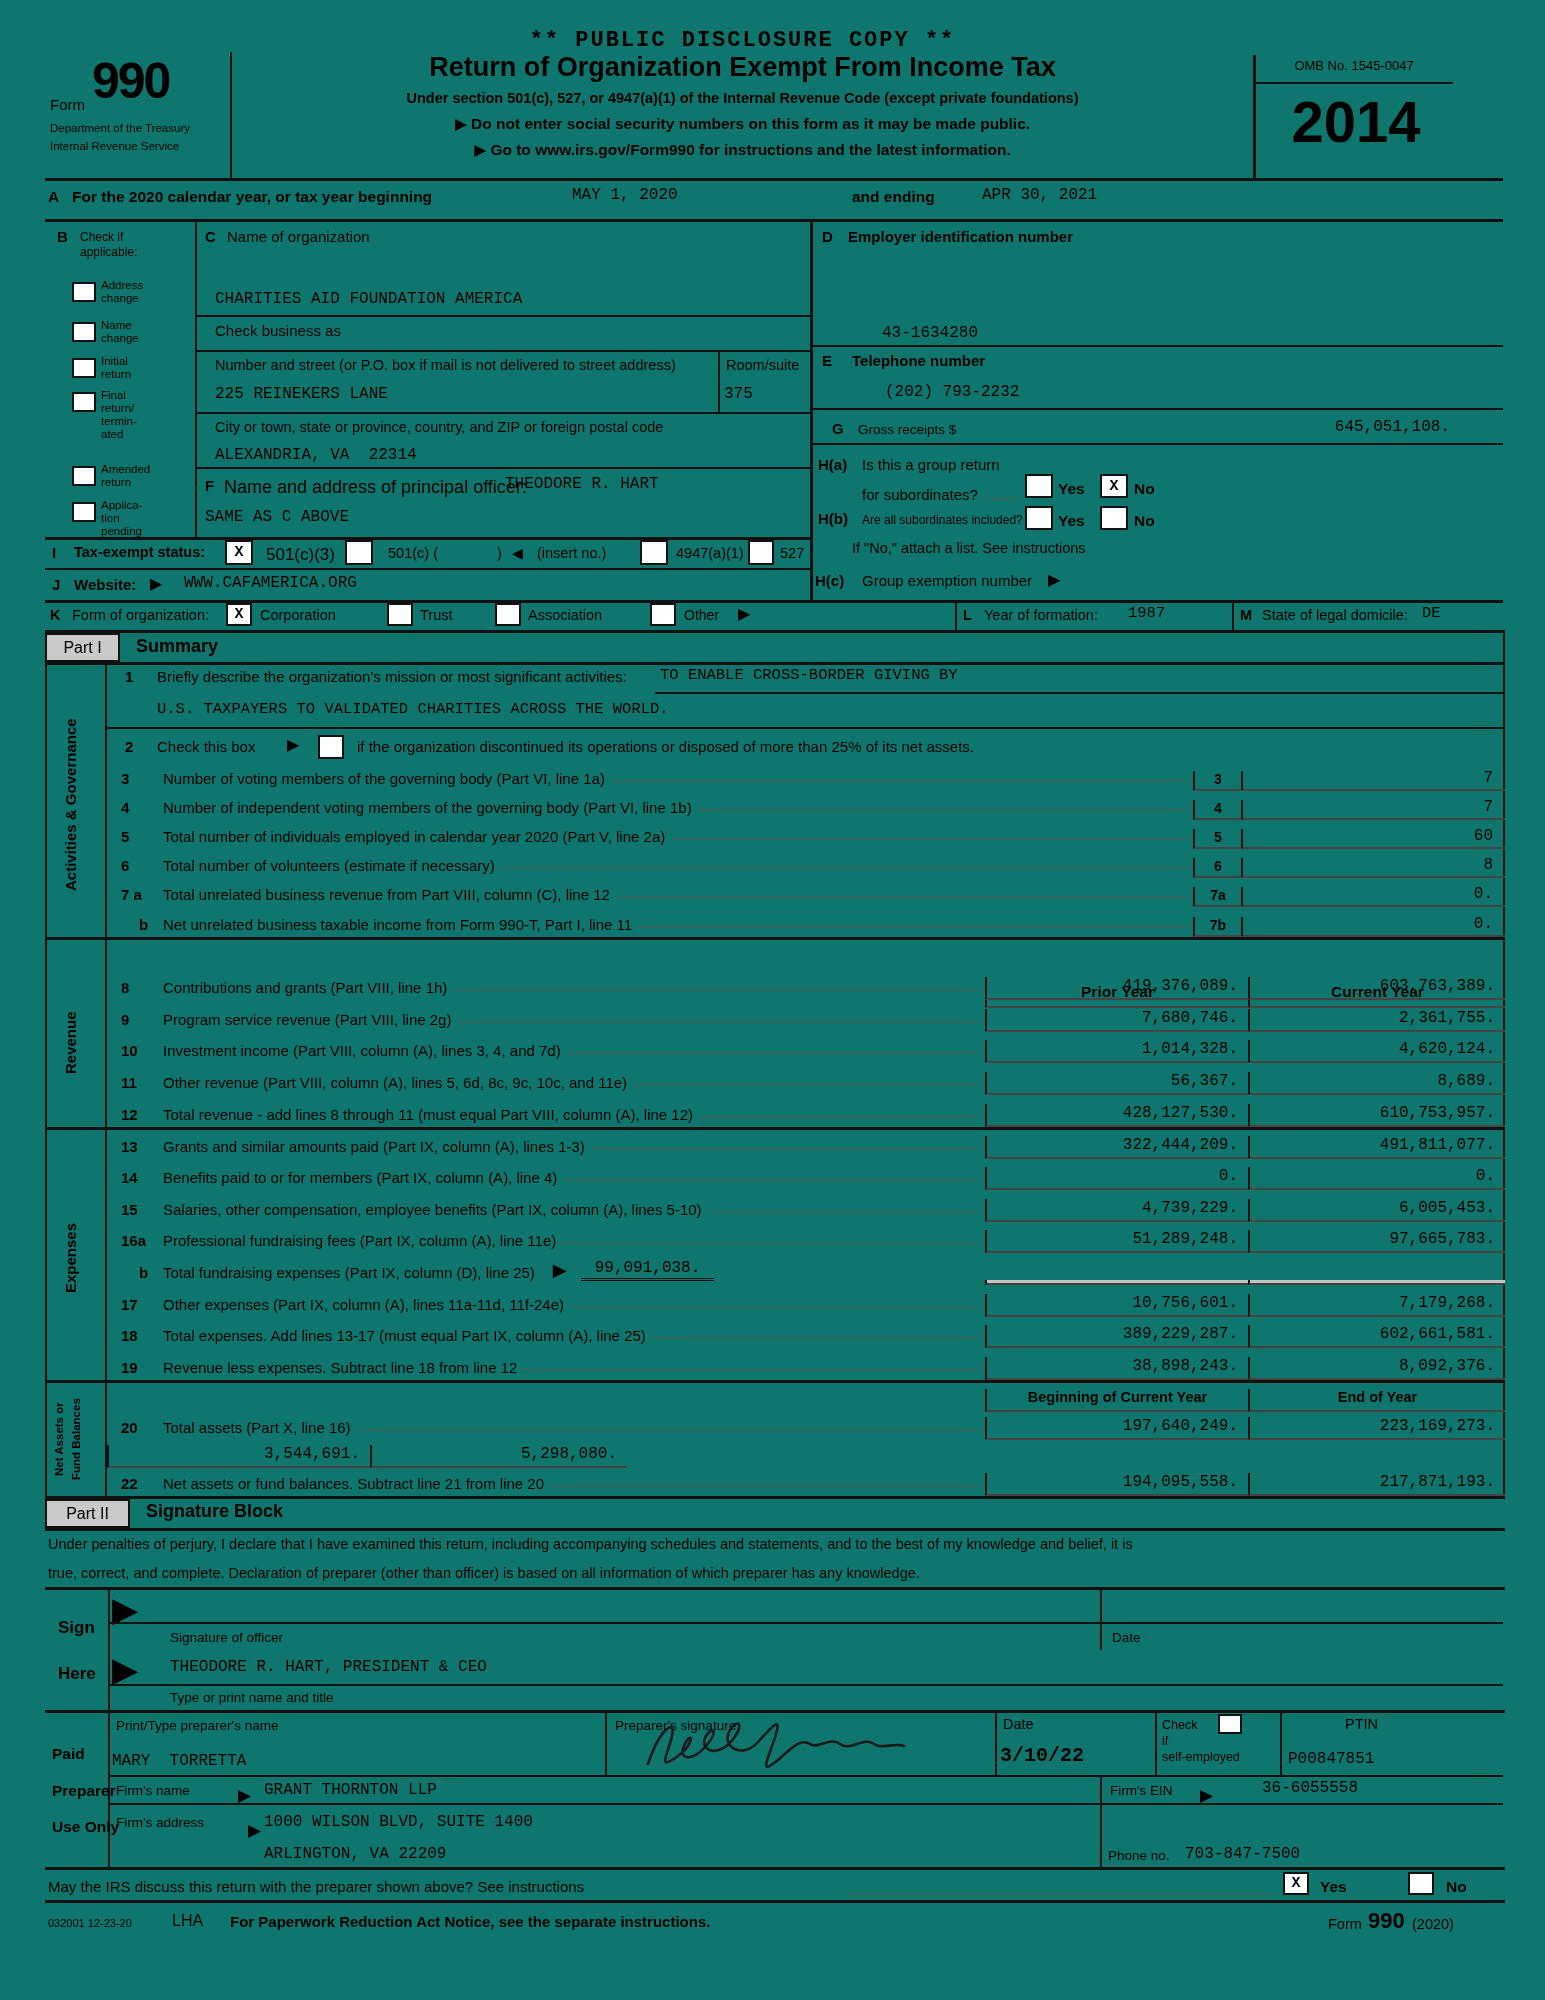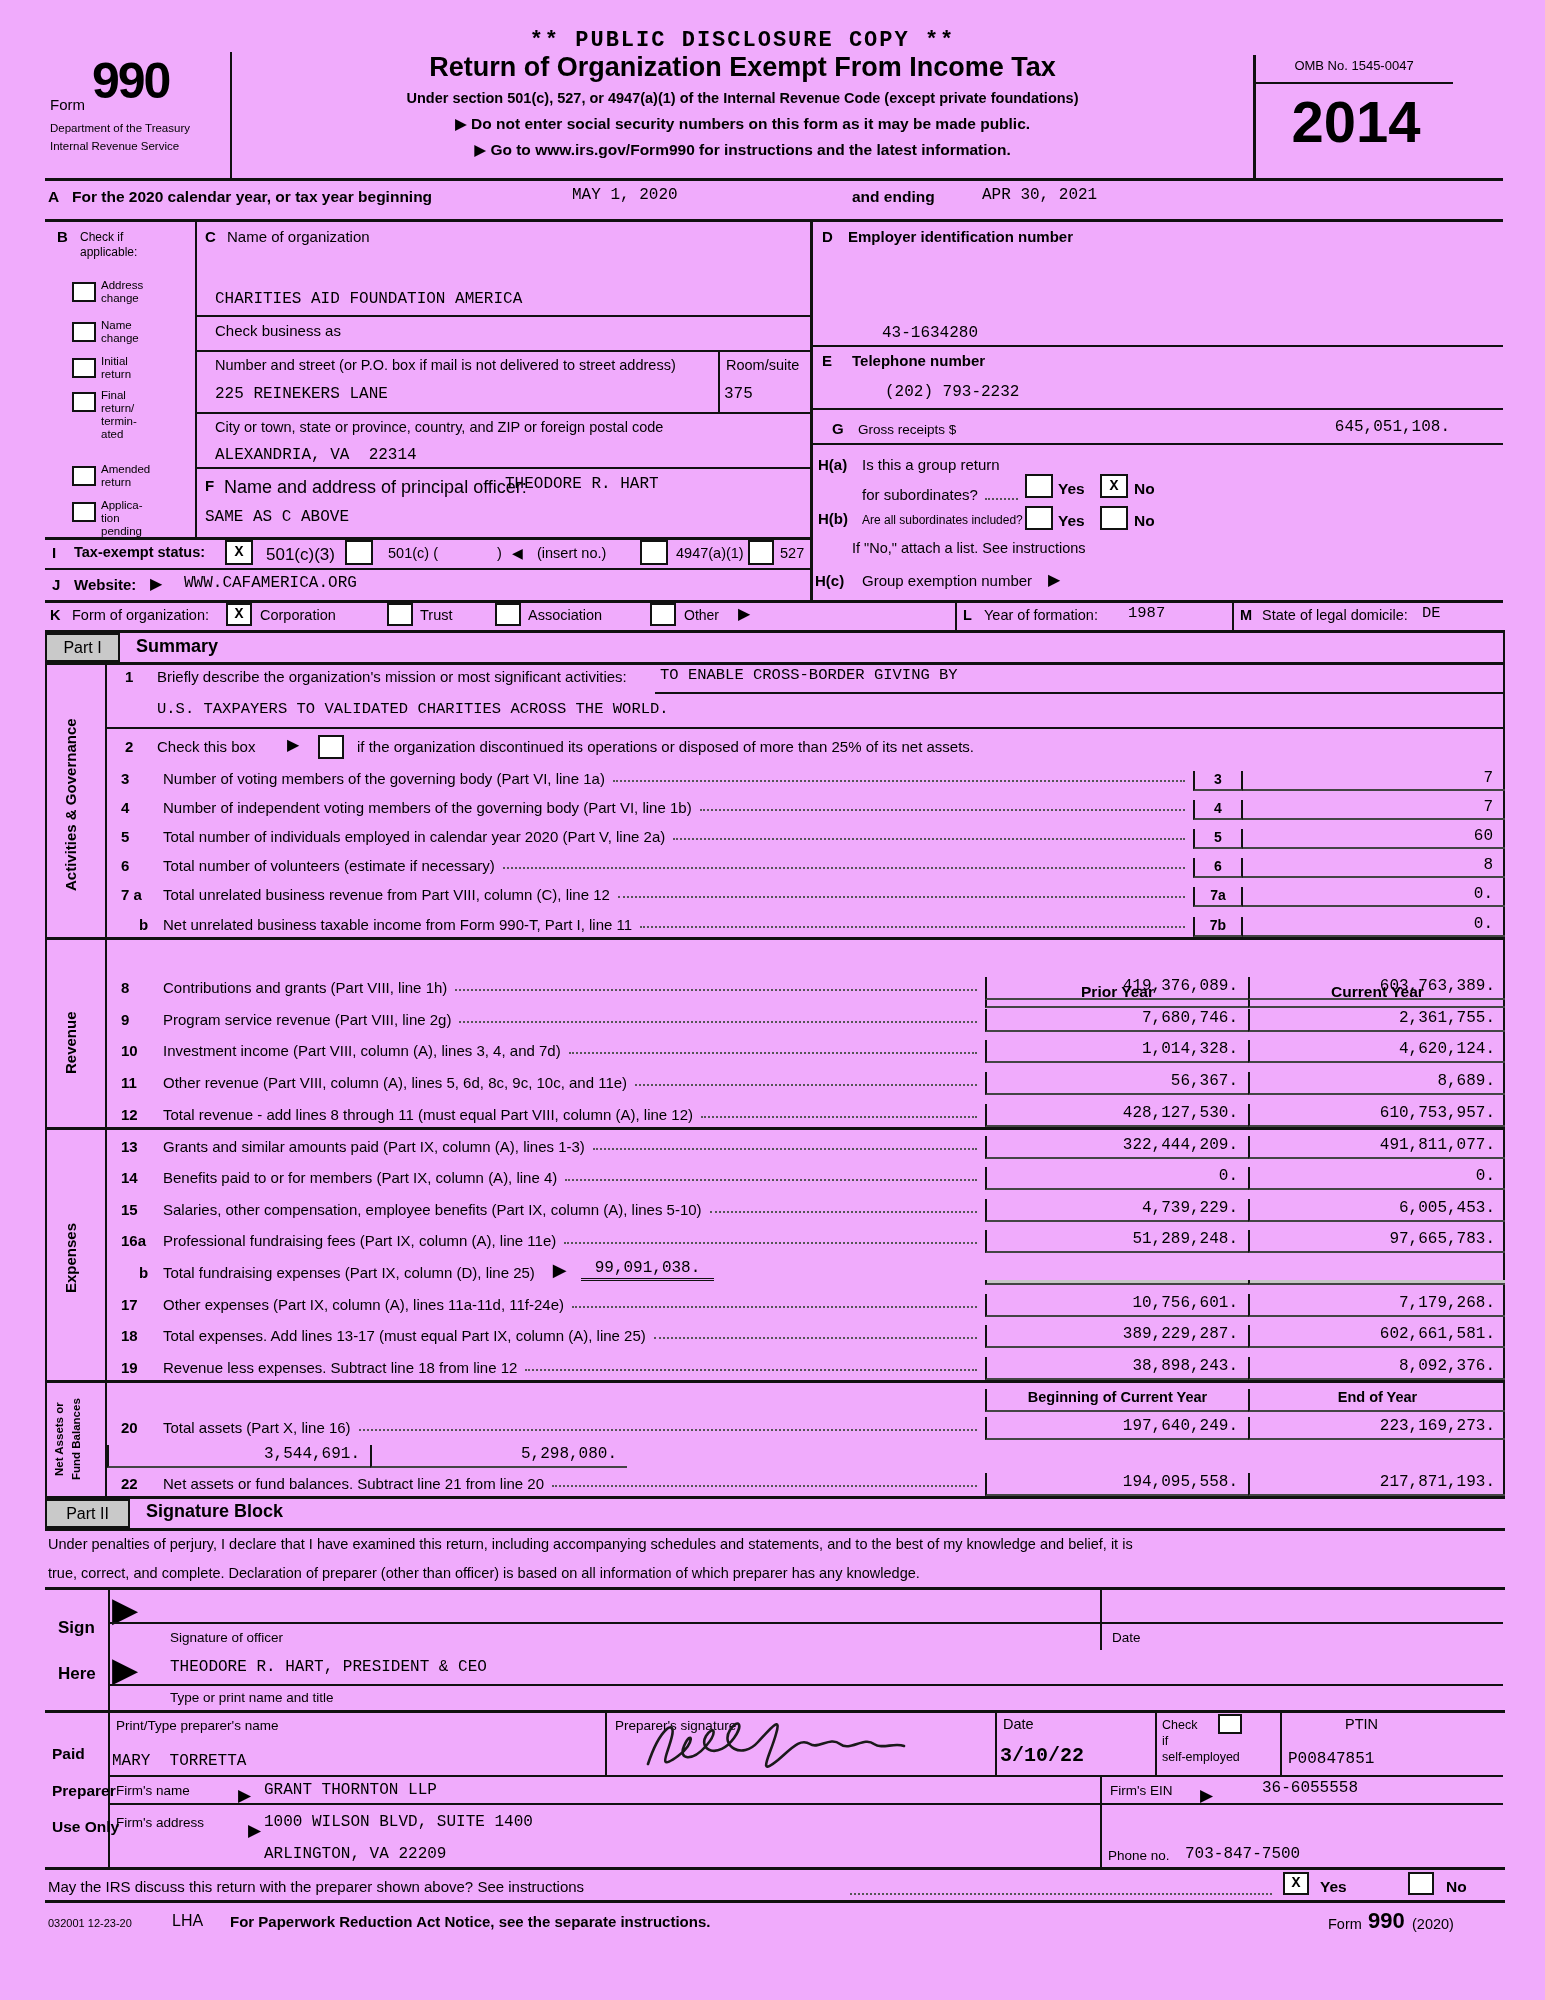--- a/index.html
+++ b/index.html
@@ -1,17 +1,17 @@
 <!DOCTYPE html>
 <html><head>
 <meta charset="utf-8">
 <style>
   * { box-sizing: border-box; }
   body { margin:0; background:#888; font-family:"Liberation Sans","DejaVu Sans",sans-serif; color:#000; }
-  .page { position:relative; width:1545px; height:2000px; background:#f0abfc; margin:0 auto; overflow:hidden; }
+  .page { position:relative; width:1545px; height:2000px; background:#0f766e; margin:0 auto; overflow:hidden; }
   .r { position:absolute; }
   .b { font-weight:700; }
   .mono { font-family:"Liberation Mono","DejaVu Sans Mono",monospace; white-space:pre; }
   .hr { position:absolute; background:#111; }
   .vr { position:absolute; background:#111; }
   .cb { position:absolute; border:2px solid #111; background:#fff; display:flex; align-items:center; justify-content:center;
         font-family:"Liberation Mono",monospace; font-size:15px; font-weight:700; }
   .tri { display:inline-block; line-height:1; }
   .row { display:flex; align-items:flex-end; }
   .dots { flex:1; min-width:16px; border-bottom:2px dotted #555; margin:0 8px 5px 8px; height:0; }

